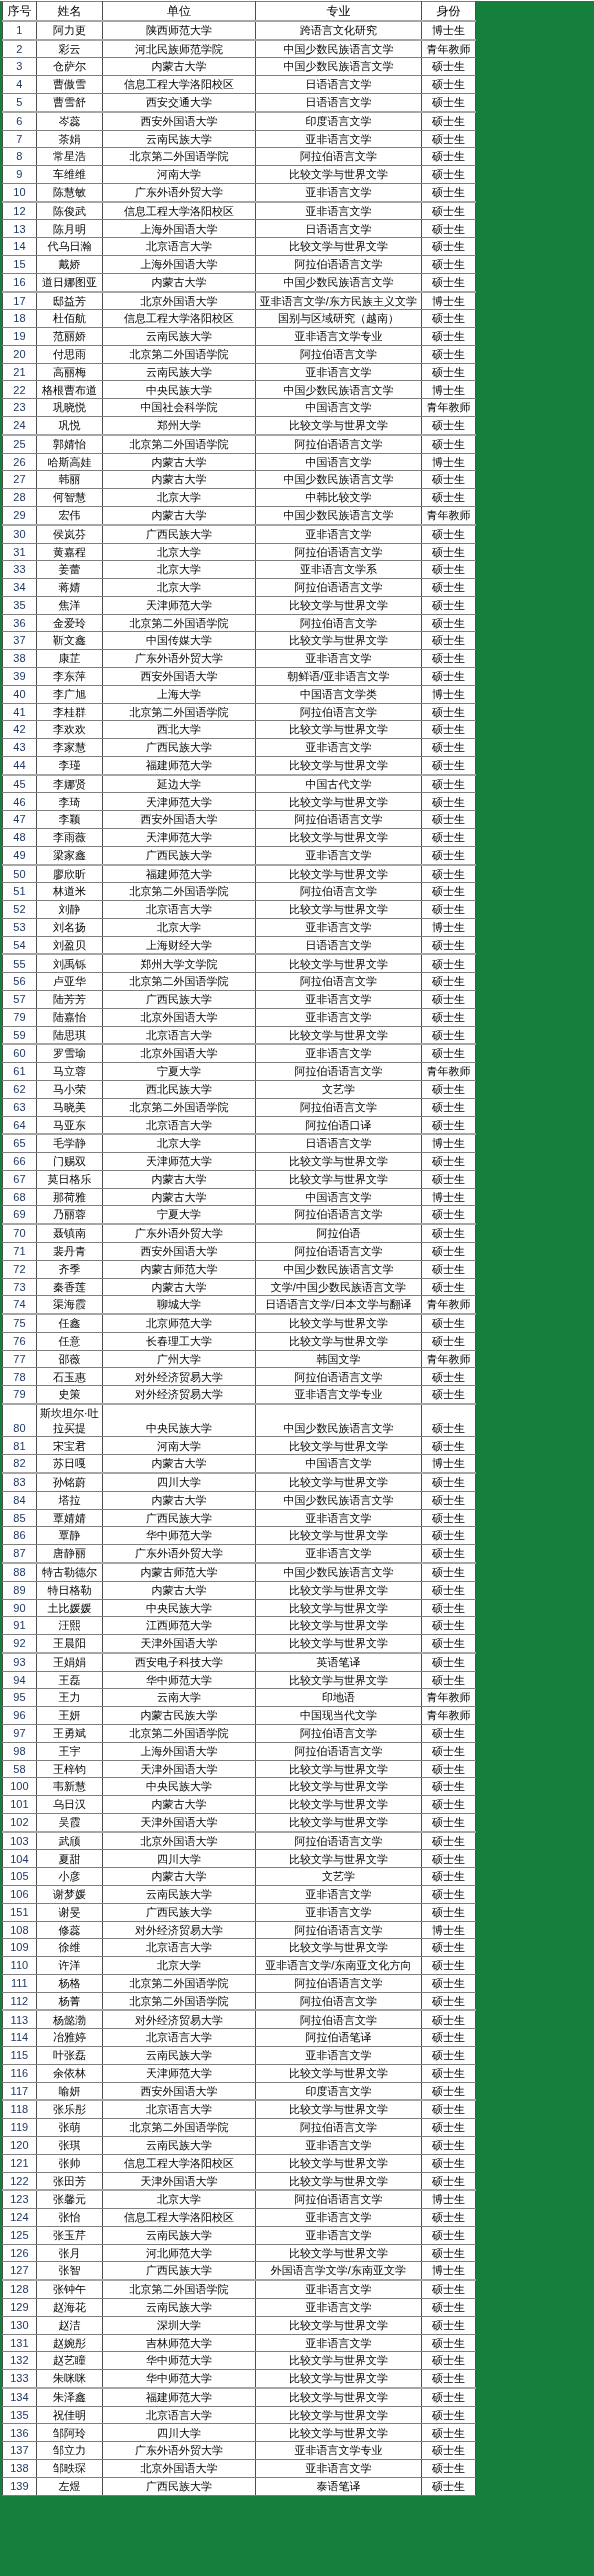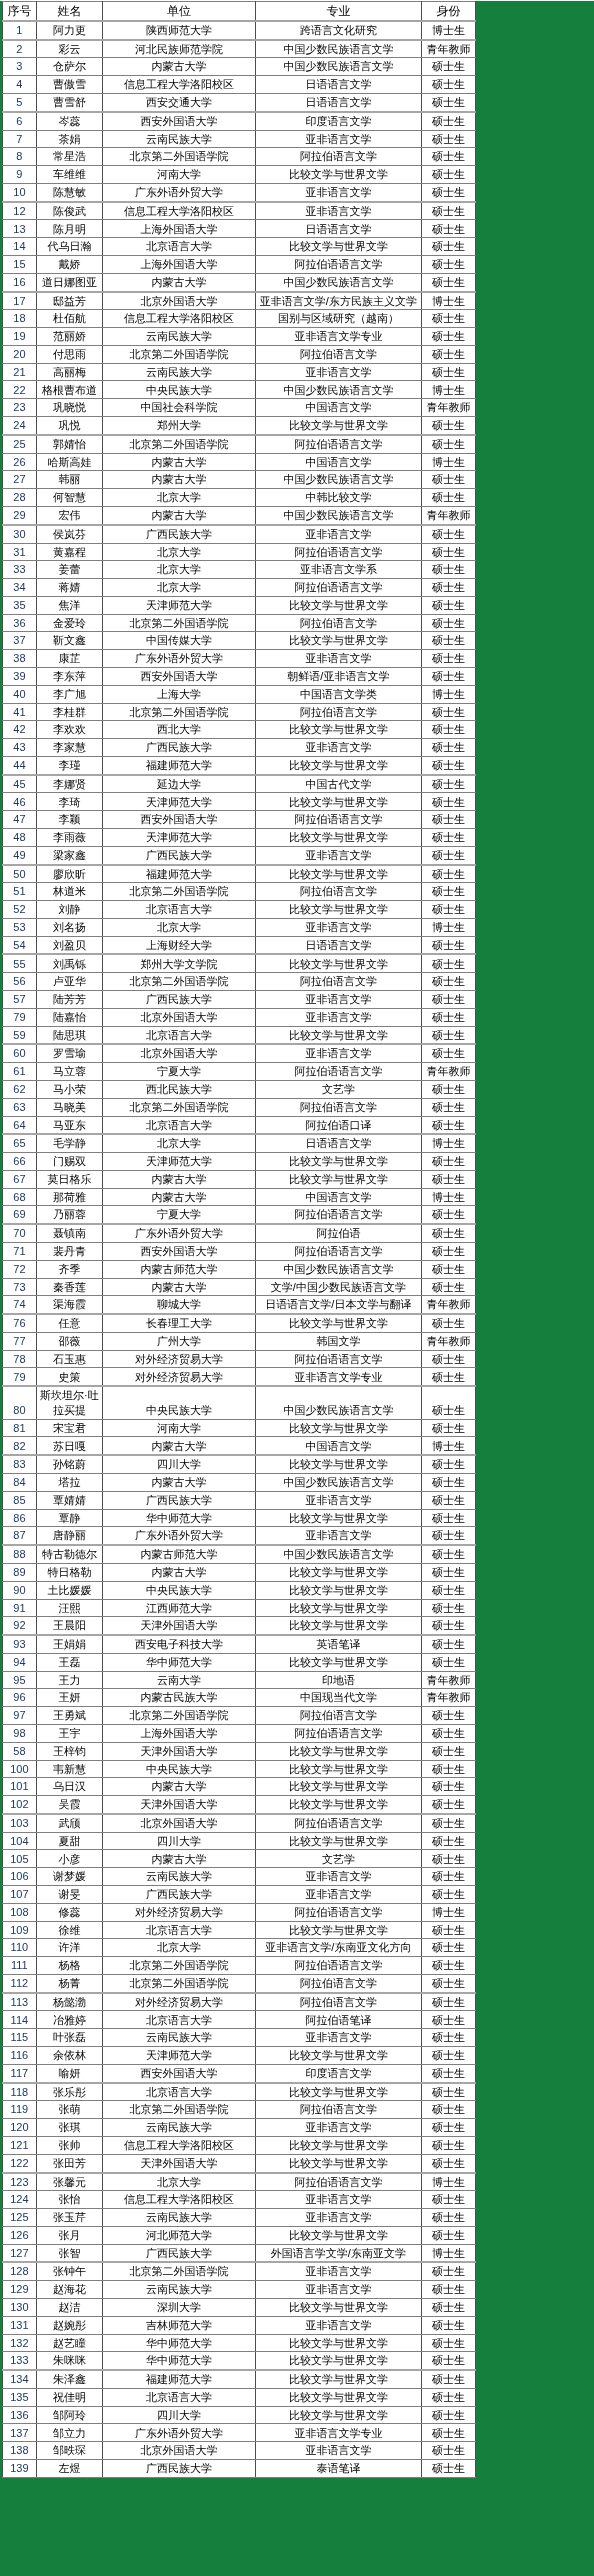--- a/index.html
+++ b/index.html
@@ -576,20 +576,27 @@
           <td>硕士生</td>
         </tr>
         <tr class="thick-b">
           <td class="num">74</td>
           <td>渠海霞</td>
           <td>聊城大学</td>
           <td>日语语言文学/日本文学与翻译</td>
           <td>青年教师</td>
         </tr>
         <tr>
+          <td class="num">75</td>
+          <td>任鑫</td>
+          <td>北京师范大学</td>
+          <td>比较文学与世界文学</td>
+          <td>硕士生</td>
+        </tr>
+        <tr>
           <td class="num">76</td>
           <td>任意</td>
           <td>长春理工大学</td>
           <td>比较文学与世界文学</td>
           <td>硕士生</td>
         </tr>
         <tr>
           <td class="num">77</td>
           <td>邵薇</td>
           <td>广州大学</td>
@@ -793,21 +800,21 @@
           <td>硕士生</td>
         </tr>
         <tr>
           <td class="num">106</td>
           <td>谢梦媛</td>
           <td>云南民族大学</td>
           <td>亚非语言文学</td>
           <td>硕士生</td>
         </tr>
         <tr>
-          <td class="num">107</td>
+          <td class="num">151</td>
           <td>谢旻</td>
           <td>广西民族大学</td>
           <td>亚非语言文学</td>
           <td>硕士生</td>
         </tr>
         <tr>
           <td class="num">108</td>
           <td>修蕊</td>
           <td>对外经济贸易大学</td>
           <td>阿拉伯语语言文学</td>

